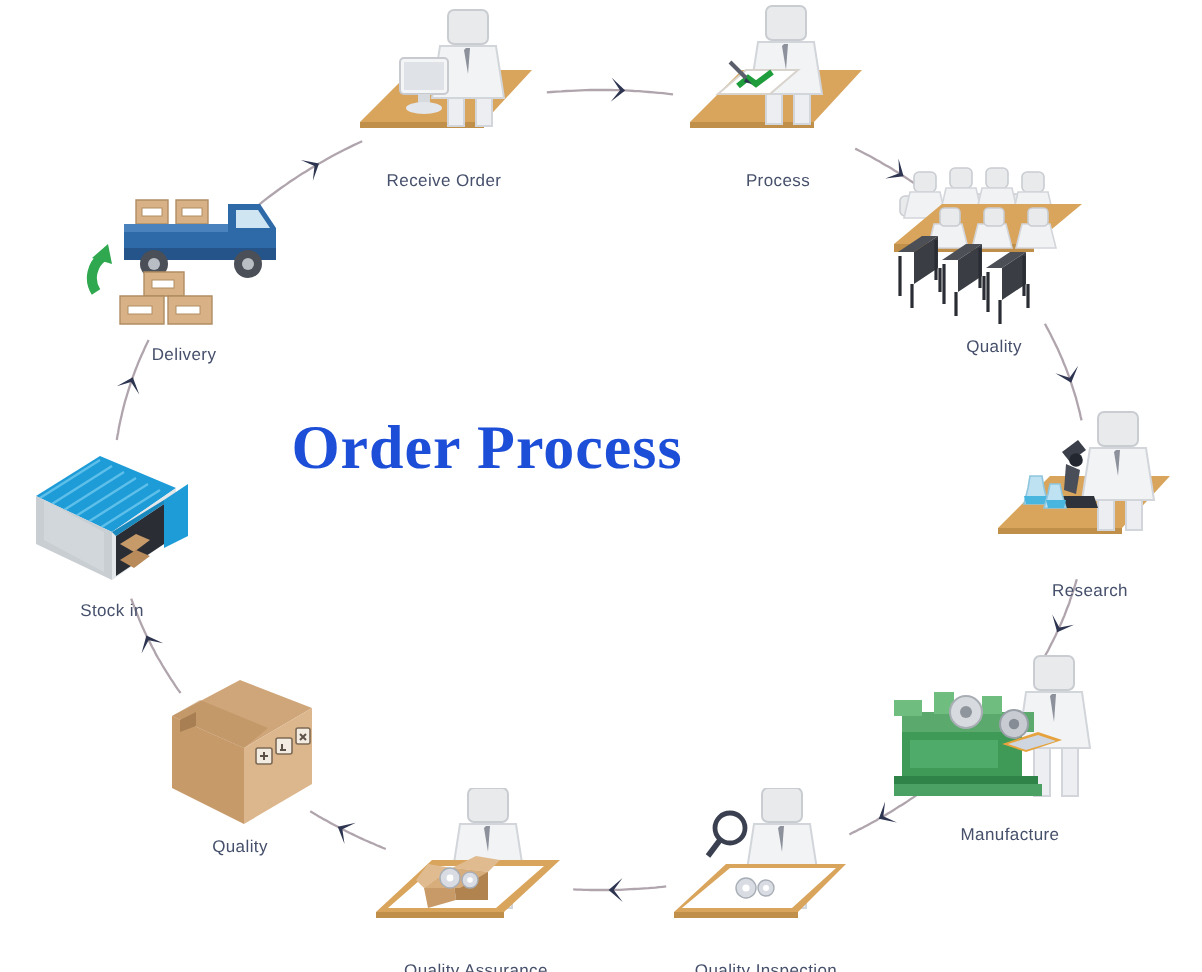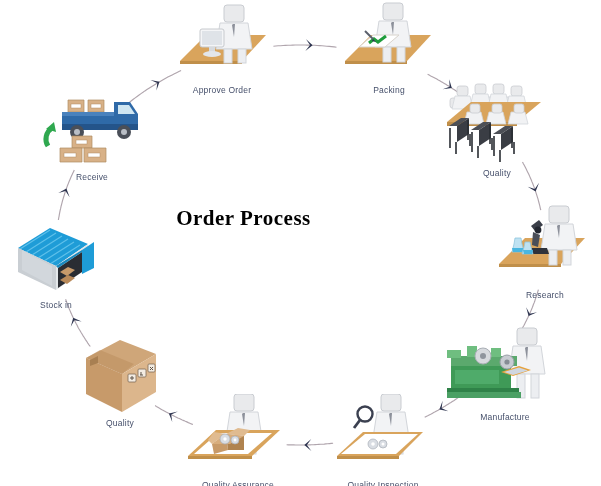--- a/index.html
+++ b/index.html
@@ -5,22 +5,22 @@
   html,body{margin:0;padding:0;background:#ffffff;}
   body{width:601px;height:486px;overflow:hidden;
        font-family:"Liberation Sans",sans-serif;}
   #stage{position:relative;width:601px;height:486px;background:#fff;}
   #wires{position:absolute;left:0;top:0;width:601px;height:486px;}
   .node{position:absolute;width:0;height:0;}
   .art{position:absolute;left:-60px;top:-46px;width:120px;height:86px;}
   .cap{position:absolute;left:-70px;top:40px;width:140px;text-align:center;
        font-size:8.5px;color:#46506b;letter-spacing:.2px;white-space:nowrap;}
   #title{position:absolute;left:0;top:206px;width:487px;text-align:center;
-         font-family:"Liberation Serif",serif;font-weight:bold;font-size:21px;
-         color:#000000;letter-spacing:.5px;}
+         font-family:"Liberation Serif",serif;font-weight:bold;font-size:31px;
+         color:#1d4ed8;letter-spacing:.5px;}
 </style>
 </head>
 <body>
 
 <div id="stage">
 
   <svg id="wires" viewBox="0 0 601 486">
     <defs>
       <g id="chev">
           <path d="M -7,-6 L 0,0 L -7,6 L -2.6,0 Z" fill="#2e3550"></path>
@@ -61,38 +61,38 @@
       <rect x="62" y="6" width="20" height="17" rx="3" fill="#e9eaec" stroke="#c9ccd1"></rect>
       <path d="M58 24 h28 l4 26 h-36 z" fill="#f2f3f5" stroke="#d2d5da"></path>
       <path d="M71 25 l2 0 l-1 13 l-2 -12 z" fill="#8d919b"></path>
       <rect x="62" y="50" width="8" height="14" fill="#eceef1" stroke="#d2d5da"></rect>
       <rect x="76" y="50" width="8" height="14" fill="#eceef1" stroke="#d2d5da"></rect>
       <rect x="38" y="30" width="24" height="18" rx="2" fill="#f4f5f7" stroke="#c7cace"></rect>
       <rect x="40" y="32" width="20" height="14" fill="#dfe3e8"></rect>
       <rect x="47" y="48" width="6" height="5" fill="#d7dade"></rect>
       <ellipse cx="50" cy="55" rx="9" ry="3" fill="#e3e6ea"></ellipse>
     </svg>
-    <div class="cap">Approve Order</div>
+    <div class="cap">Receive Order</div>
   </div>
 
   <div class="node" style="left:389px;top:45px">
     <svg class="art" viewBox="0 0 120 86">
       <path d="M16 62 L42 36 L102 36 L78 62 Z" fill="#d9a45c"></path>
       <path d="M16 62 L78 62 L78 65 L16 65 Z" fill="#c08f4a"></path>
       <rect x="54" y="4" width="20" height="17" rx="3" fill="#e9eaec" stroke="#c9ccd1"></rect>
       <path d="M50 22 h28 l4 26 h-36 z" fill="#f2f3f5" stroke="#d2d5da"></path>
       <path d="M63 23 l2 0 l-1 13 l-2 -12 z" fill="#8d919b"></path>
       <rect x="54" y="48" width="8" height="15" fill="#eceef1" stroke="#d2d5da"></rect>
       <rect x="68" y="48" width="8" height="15" fill="#eceef1" stroke="#d2d5da"></rect>
       <path d="M30 48 L44 36 L70 36 L56 48 Z" fill="#ffffff" stroke="#d8d3cc"></path>
       <path d="M40 44 l5 -4 l4 3 l8 -6" stroke="#1f9d3c" stroke-width="3" fill="none"></path>
       <path d="M36 32 l8 8" stroke="#5a5f6b" stroke-width="2"></path>
       <path d="M44 40 l3 3 l-4 -1 z" fill="#2e3550"></path>
     </svg>
-    <div class="cap">Packing</div>
+    <div class="cap">Process</div>
   </div>
 
   <div class="node" style="left:497px;top:128px">
     <svg class="art" viewBox="0 0 120 86">
       <g fill="#e9eaec" stroke="#c9ccd1" stroke-width=".8">
         <rect x="20" y="4" width="11" height="10" rx="2.5"></rect>
           <rect x="38" y="2" width="11" height="10" rx="2.5"></rect>
         <rect x="56" y="2" width="11" height="10" rx="2.5"></rect>
           <rect x="74" y="4" width="11" height="10" rx="2.5"></rect>
         <rect x="13" y="16" width="11" height="10" rx="2.5"></rect>
@@ -283,16 +283,16 @@
         <circle cx="92" cy="46" r="3" fill="#b9bec5"></circle>
       <path d="M40 50 h20 v12 h-20 z" fill="#d8b187" stroke="#b08d63" stroke-width=".7"></path>
       <rect x="44" y="54" width="11" height="4" fill="#fff" stroke="#b08d63" stroke-width=".5"></rect>
       <path d="M28 62 h22 v14 h-22 z" fill="#d8b187" stroke="#b08d63" stroke-width=".7"></path>
       <rect x="32" y="67" width="12" height="4" fill="#fff" stroke="#b08d63" stroke-width=".5"></rect>
       <path d="M52 62 h22 v14 h-22 z" fill="#d8b187" stroke="#b08d63" stroke-width=".7"></path>
       <rect x="56" y="67" width="12" height="4" fill="#fff" stroke="#b08d63" stroke-width=".5"></rect>
       <path d="M20 42 a13 13 0 0 0 -4 18" stroke="#2fa84f" stroke-width="5" fill="none"></path>
       <path d="M22 36 l2 10 l-10 -3 z" fill="#2fa84f"></path>
     </svg>
-    <div class="cap">Receive</div>
+    <div class="cap">Delivery</div>
   </div>
 
 </div>
 
 </body></html>

